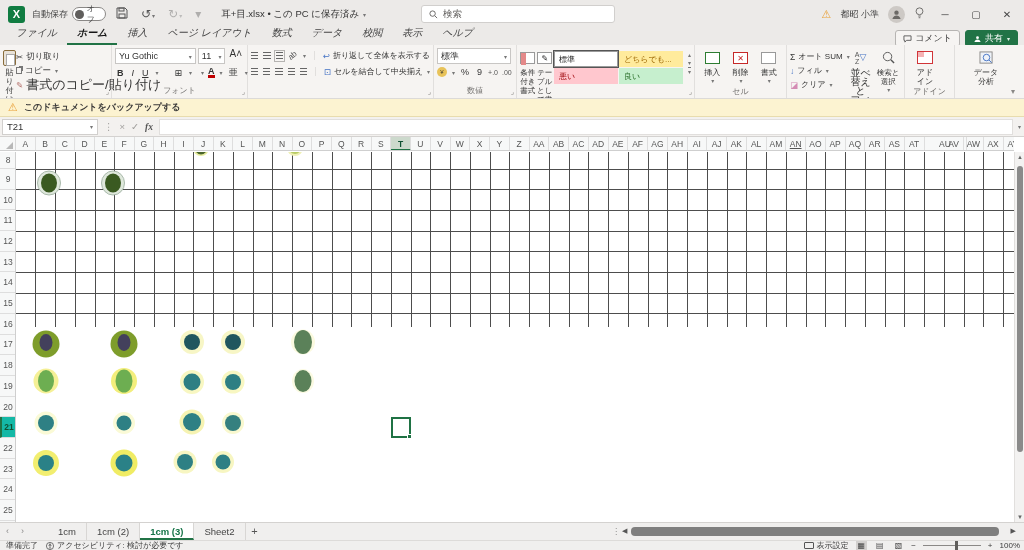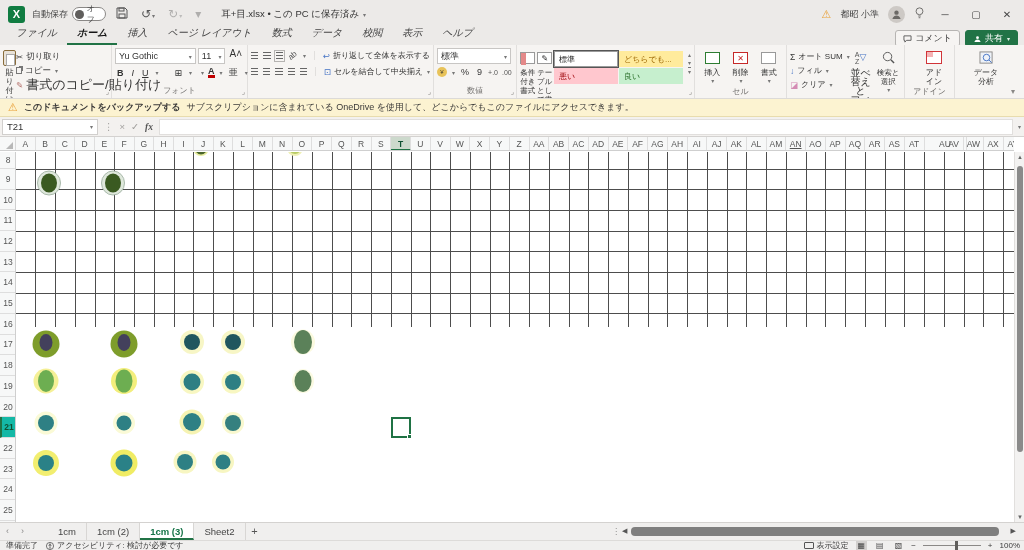--- a/index.html
+++ b/index.html
@@ -153,20 +153,27 @@
       </span>
       <span class="tb-btn">↺<span class="dd">▾</span></span>
       <span class="tb-btn dim">↻<span class="dd">▾</span></span>
       <span class="tb-btn dim">▾</span>
       <span class="fname">
         <span>耳+目.xlsx</span> •
         <span>この PC に保存済み</span>
         <span class="dd">▾</span>
       </span>
     </div>
+    <div class="searchbox">
+      <svg width="9" height="9" viewBox="0 0 10 10">
+          <circle cx="4" cy="4" r="3" fill="none" stroke="#605e5c"></circle>
+          <line x1="6.5" y1="6.5" x2="9" y2="9" stroke="#605e5c"></line>
+        </svg>
+      <span>検索</span>
+    </div>
     <div class="tb-right">
       <span class="warn">⚠</span>
       <span class="uname">都昭 小準</span>
       <span class="avatar">
         <svg width="11" height="11" viewBox="0 0 12 12">
             <circle cx="6" cy="4" r="2.4" fill="#6b6865"></circle>
             <path d="M1.5 11c.6-3 3-4 4.5-4s3.9 1 4.5 4z" fill="#6b6865"></path>
           </svg>
       </span>
       <span>
@@ -420,21 +427,21 @@
             </span>
           <span style="white-space:pre-line;font-size:7.5px">検索と
 選択</span>
             <span class="dd">▾</span>
         </div>
       </div>
 
     </div>
 
     <div class="rgroup" style="width:50px">
-      <div class="rg-body" style="justify-content:flex-end">
+      <div class="rg-body" style="justify-content:flex-start">
         <div class="bigbtn" style="width:34px">
           <span class="bic">
               <span class="grid-ico" style="border-color:#d13438;width:16px;height:13px">
                 <span style="position:absolute;left:0;top:0;width:6px;height:5px;background:#f4b3b5"></span>
               </span>
             </span>
           <span style="white-space:pre-line">アド
 イン</span>
         </div>
       </div>
@@ -456,21 +463,20 @@
         </div>
       </div>
       <div class="rg-label"></div>
       <span class="dlg" style="font-size:8px">▾</span>
     </div>
   </div>
 
   <div class="backupbar">
     <span class="warn">⚠</span>
     <b>このドキュメントをバックアップする</b>
-    <span>サブスクリプションに含まれている OneDrive を使用して、どこからでもこのファイルにアクセスできます。</span>
   </div>
 
   <div class="fbar">
     <span class="namebox">
       <span>T21</span>
       <span class="dd">▾</span>
     </span>
     <div class="fbtns">
       <span>⋮</span>
       <span>×</span>

